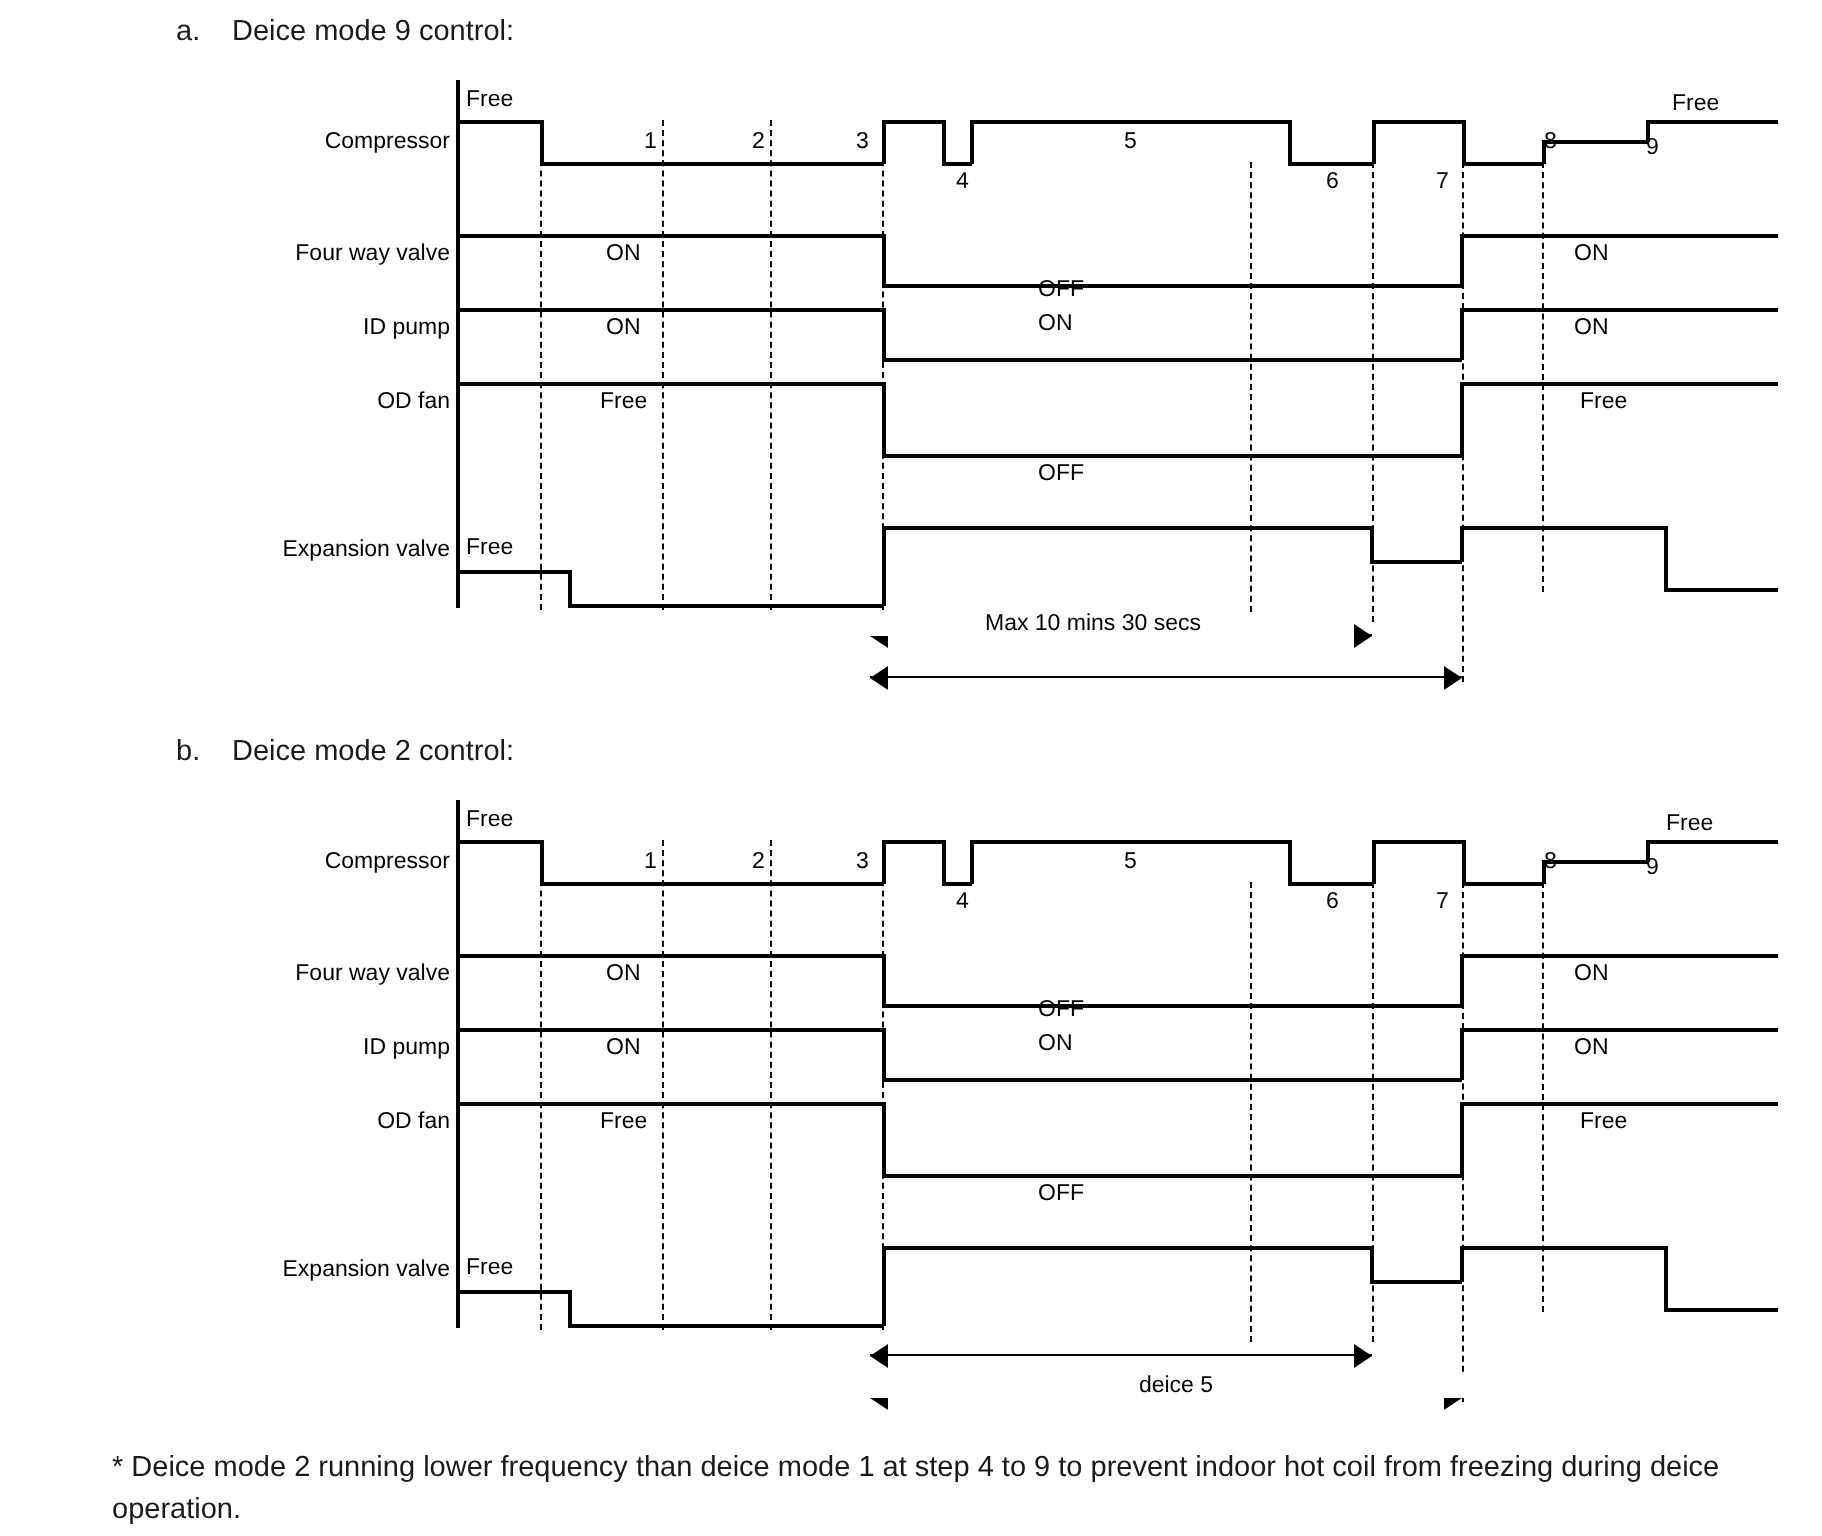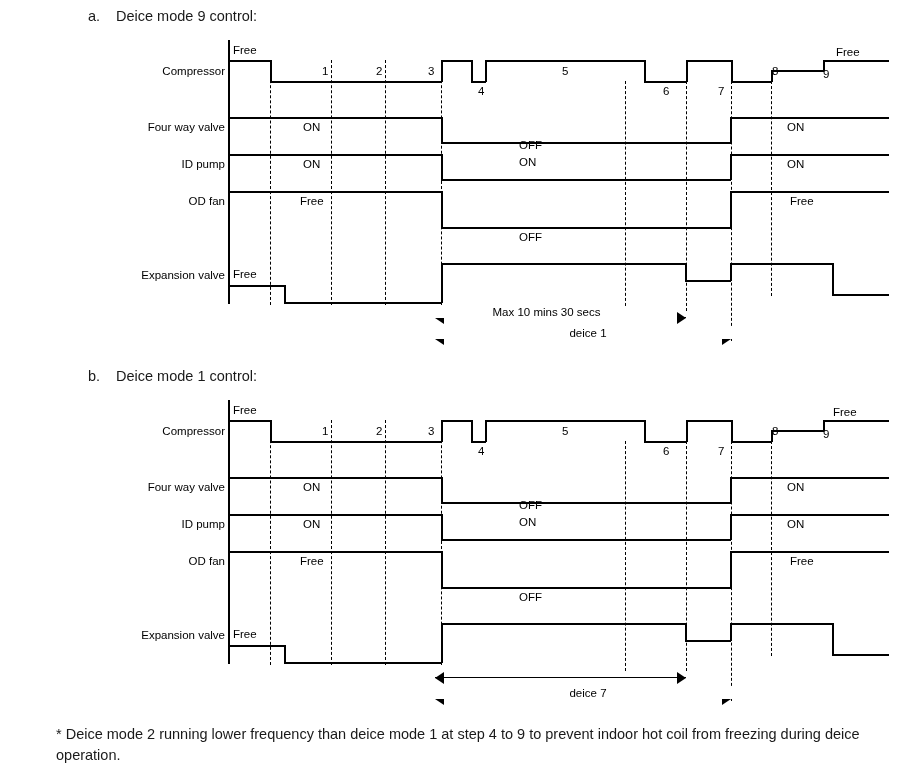--- a/index.html
+++ b/index.html
@@ -175,25 +175,24 @@
     <div class="bar"></div>
       <div class="ahead l"></div>
       <div class="ahead r"></div>
   </div>
   <div class="arrowcaption" style="left:416px;top:306px;width:251px;">Max 10 mins 30 secs</div>
   <div class="arrowrow" style="left:435px;top:333px;width:296px;">
     <div class="bar"></div>
       <div class="ahead l"></div>
       <div class="ahead r"></div>
   </div>
-  <div class="arrowcaption" style="left:435px;top:327px;width:296px;">deice 1</div>
 </div>
 
 <div class="section-title" style="left:88px;top:368px;">
-  <span class="marker">b.</span><span>Deice mode 1 control:</span>
+  <span class="marker">b.</span><span>Deice mode 2 control:</span>
 </div>
 
 <div class="diagram" style="top:360px;">
 
   <div class="lbl" style="left:80px;top:65px;width:145px;">Compressor</div>
   <div class="lbl" style="left:80px;top:121px;width:145px;">Four way valve</div>
   <div class="lbl" style="left:80px;top:158px;width:145px;">ID pump</div>
   <div class="lbl" style="left:80px;top:195px;width:145px;">OD fan</div>
   <div class="lbl" style="left:60px;top:269px;width:165px;">Expansion valve</div>
 
@@ -283,16 +282,16 @@
   <div class="arrowrow" style="left:435px;top:312px;width:251px;">
     <div class="bar"></div>
       <div class="ahead l"></div>
       <div class="ahead r"></div>
   </div>
   <div class="arrowrow" style="left:435px;top:333px;width:296px;">
     <div class="bar"></div>
       <div class="ahead l"></div>
       <div class="ahead r"></div>
   </div>
-  <div class="arrowcaption" style="left:435px;top:327px;width:296px;">deice 7</div>
+  <div class="arrowcaption" style="left:435px;top:327px;width:296px;">deice 5</div>
 </div>
 
 <div class="footnote" style="left:56px;top:724px;">* Deice mode 2 running lower frequency than deice mode 1 at step 4 to 9 to prevent indoor hot coil from freezing during deice operation.</div>
 
 </body></html>

